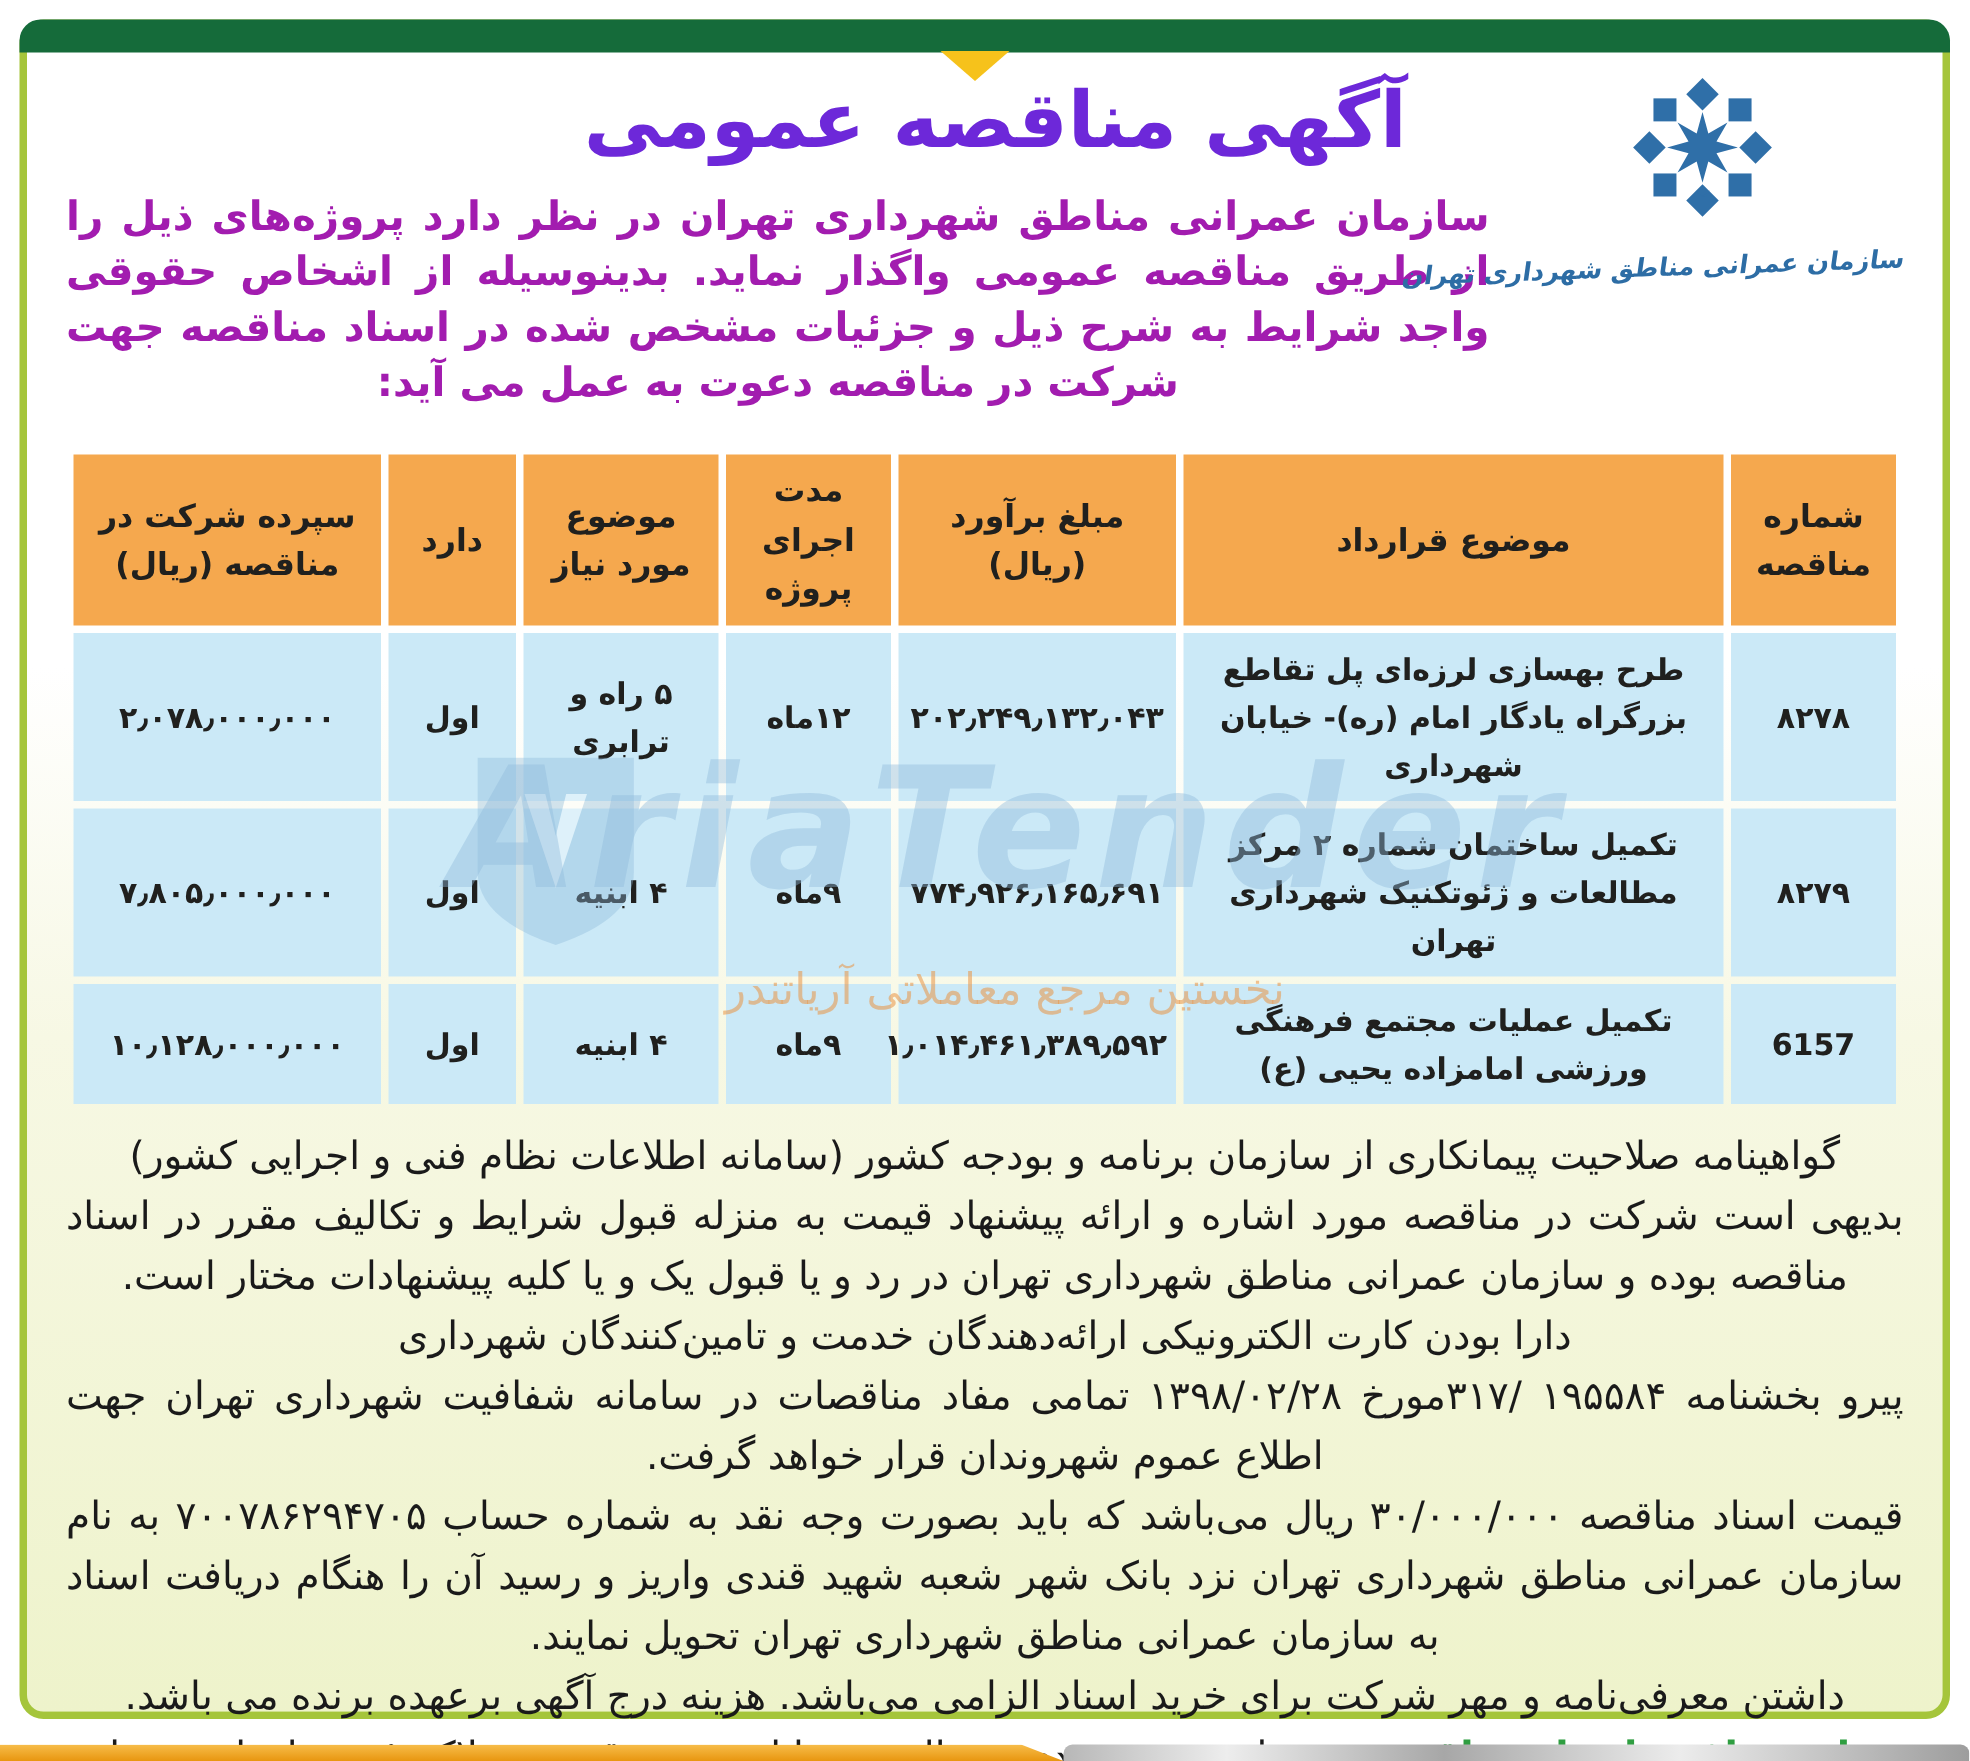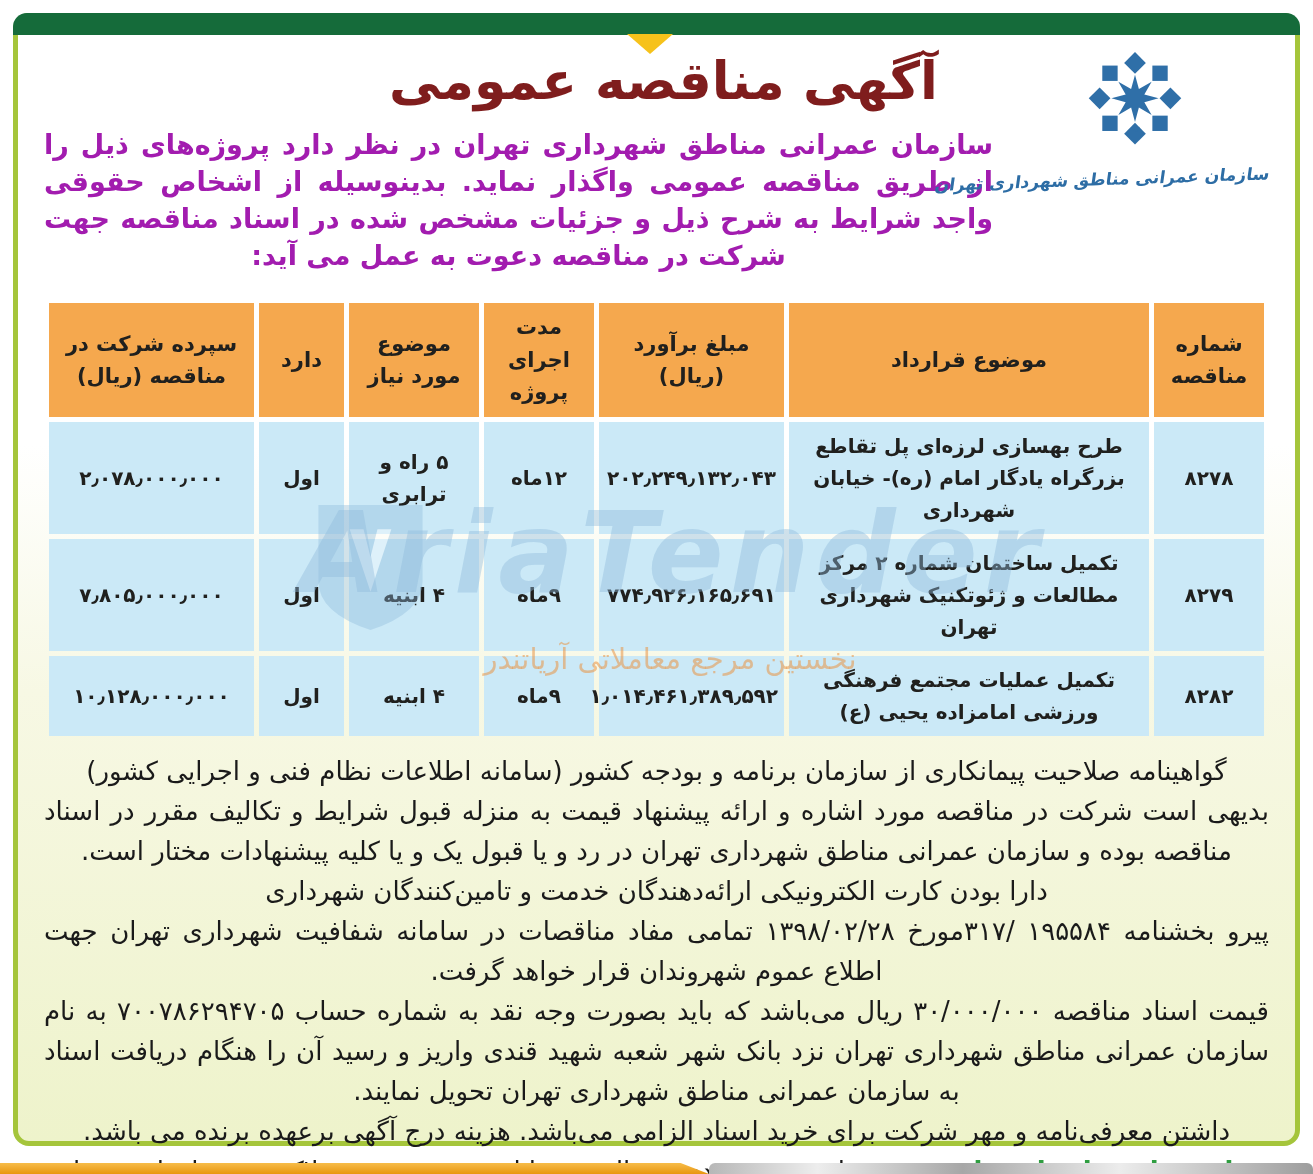--- a/index.html
+++ b/index.html
@@ -34,21 +34,21 @@
   
   .header{ display:flex; gap:8px; }
   .logo{ width:268px; flex:0 0 268px; text-align:center; padding-top:4px; }
   .logo-caption{
     margin-top:2px; color:#2d6da5; font-size:17px; font-weight:700;
     transform:skewX(-10deg) rotate(-2deg); white-space:nowrap; letter-spacing:-0.5px;
   }
   .title-block{ flex:1; }
   .main-title{
     position:relative; left:145px; margin-top:10px;
-    text-align:center; color:#7f1d1d; font-size:52px; font-weight:800;
+    text-align:center; color:#6d28d9; font-size:52px; font-weight:800;
     letter-spacing:0; line-height:1.2;
   }
   .intro{
     margin-top:14px; font-size:27px; line-height:37px; color:#a21caf; font-weight:600;
     text-align:justify; text-align-last:center;
   }
   .intro .lead{ font-weight:800; }
 
   
   table.tender{
@@ -196,21 +196,21 @@
       <tr class="body">
         <td>۸۲۷۹</td>
         <td>تکمیل ساختمان شماره ۲ مرکز مطالعات و ژئوتکنیک شهرداری تهران</td>
         <td>۷۷۴٫۹۲۶٫۱۶۵٫۶۹۱</td>
         <td>۹ماه</td>
         <td>۴ ابنیه</td>
         <td>اول</td>
         <td>۷٫۸۰۵٫۰۰۰٫۰۰۰</td>
       </tr>
       <tr class="body">
-        <td>۸۲۸۲</td>
+        <td>6157</td>
         <td>تکمیل عملیات مجتمع فرهنگی ورزشی امامزاده یحیی (ع)</td>
         <td>۱٫۰۱۴٫۴۶۱٫۳۸۹٫۵۹۲</td>
         <td>۹ماه</td>
         <td>۴ ابنیه</td>
         <td>اول</td>
         <td>۱۰٫۱۲۸٫۰۰۰٫۰۰۰</td>
       </tr>
     </tbody>
       </table>
 

